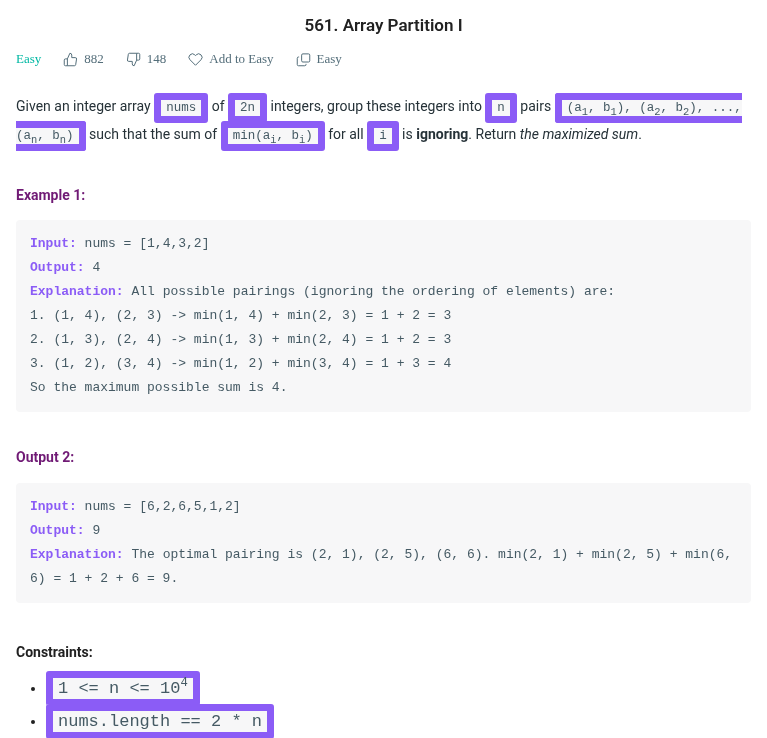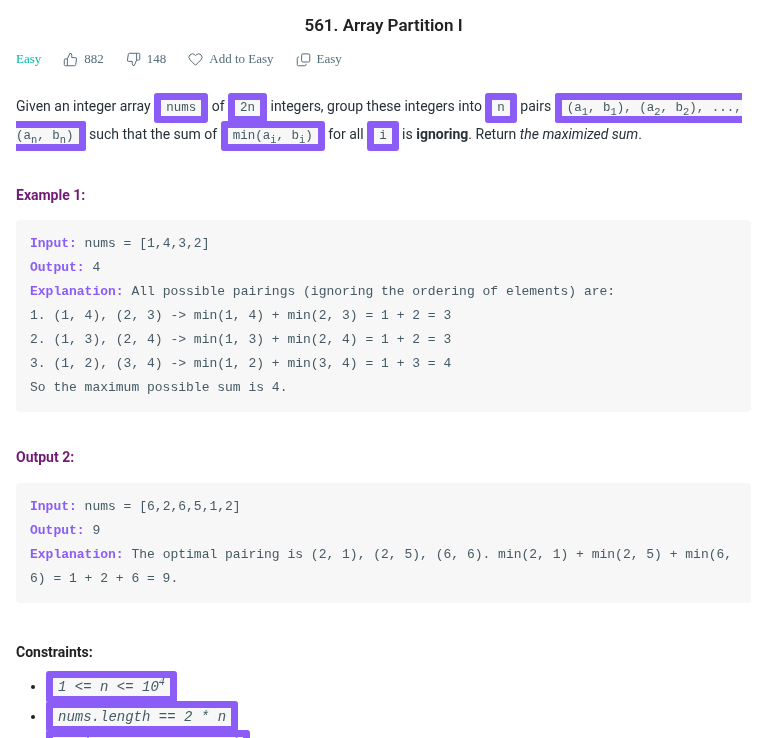--- a/index.html
+++ b/index.html
@@ -93,22 +93,21 @@
     }
     ul.constraints {
       margin: 0;
       padding-left: 30px;
     }
     ul.constraints li {
       margin: 6px 0;
       color: #212121;
     }
     ul.constraints li code {
-      font-size: 14px;
-      font-style: italic;
+      font-size: 17px;
     }
     sup {
       font-size: 0.72em;
       vertical-align: super;
       line-height: 0;
     }
     em {
       font-style: italic;
       text-align: right;
     }

